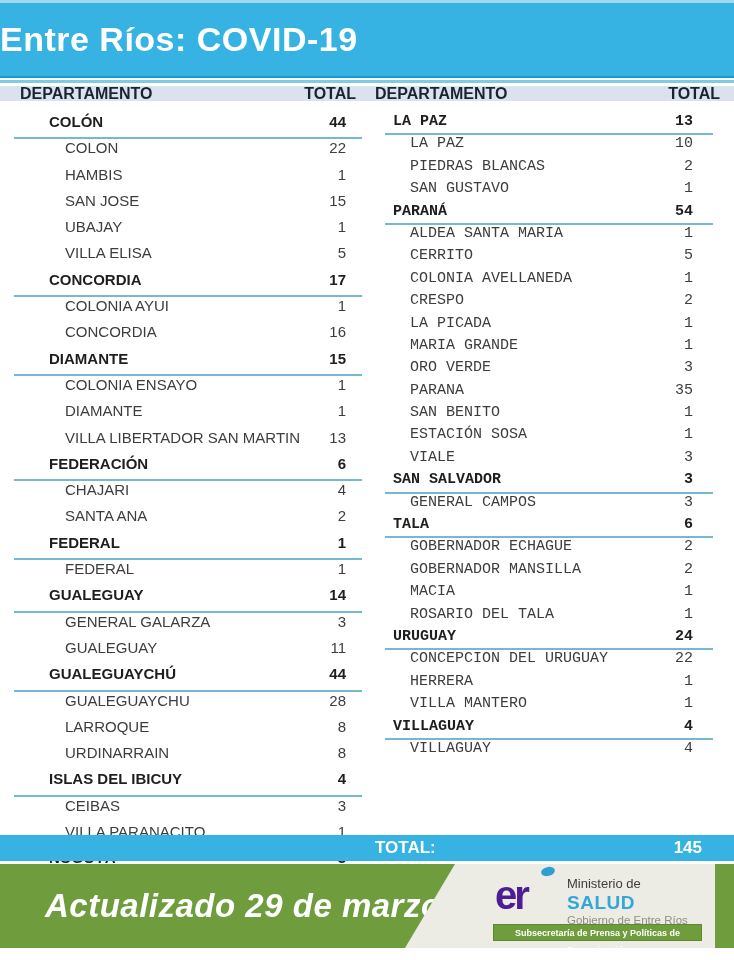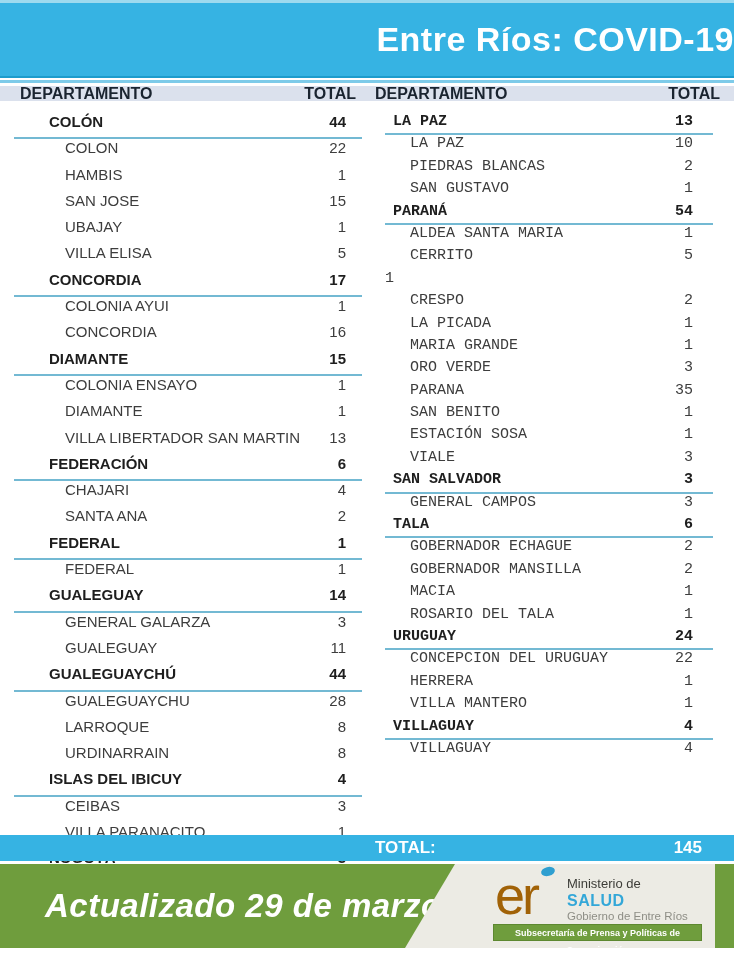--- a/index.html
+++ b/index.html
@@ -1,21 +1,21 @@
 <!DOCTYPE html>
 <html><head>
 <meta charset="utf-8">
 <style>
   * { margin:0; padding:0; box-sizing:border-box; }
   body { background:#ffffff; font-family:"Liberation Sans", sans-serif; }
   .page { position:relative; width:734px; height:960px; background:#ffffff; overflow:hidden; }
 
   
   .header { height:78px; background:#36b3e3; border-top:3px solid #9ddaef;
-            border-bottom:2px solid #1d9ccc; display:flex; align-items:center; justify-content:flex-end; }
+            border-bottom:2px solid #1d9ccc; display:flex; align-items:center; justify-content:flex-start; }
   .title { color:#ffffff; font-size:34px; font-weight:700; letter-spacing:0.5px; }
 
   .rule { height:3px; background:#7ecbe9; margin-top:2px; }
 
   
   .colhead { margin-top:3px; height:15px; background:#dbe1ed; display:flex;
              align-items:center; font-weight:700; font-size:16px; color:#1a2430; }
   .ch-left { width:362px; padding-left:20px; padding-right:6px; display:flex; justify-content:space-between; }
   .ch-right { flex:1; padding-left:13px; padding-right:14px; display:flex; justify-content:space-between; }
 
@@ -41,26 +41,26 @@
   .tb-label { position:absolute; left:375px; }
   .tb-value { position:absolute; right:32px; }
 
   
   .footer { position:relative; margin-top:3px; height:84px; background:#6f9d3d; overflow:hidden; }
   .updated { position:absolute; left:45px; top:50%; transform:translateY(-50%);
              color:#ffffff; font-size:33px; font-weight:700; font-style:italic; letter-spacing:0.5px; }
   .panel { position:absolute; left:405px; top:0; bottom:0; width:310px; background:#ecebe4;
            clip-path:polygon(50px 0, 100% 0, 100% 100%, 0 100%); }
   .er-logo { position:absolute; left:90px; top:2px; width:68px; height:60px; }
-  .er-text { font-size:54px; font-weight:400; color:#a16207; letter-spacing:-3px; line-height:58px; }
+  .er-text { font-size:40px; font-weight:700; color:#4c1d95; letter-spacing:-3px; line-height:58px; }
   .er-dot { position:absolute; top:1px; right:8px; width:14px; height:9px; background:#2f9fd0;
             border-radius:50%; transform:rotate(-14deg); }
   .ministry { position:absolute; left:162px; top:13px; line-height:1.15; }
   .m1 { font-size:13px; color:#3d3d38; }
-  .m2 { font-size:16px; font-weight:700; color:#33a7d8; letter-spacing:0.5px; }
+  .m2 { font-size:19px; font-weight:700; color:#33a7d8; letter-spacing:0.5px; }
   .m3 { font-size:11.5px; color:#8e8e86; }
   .band { position:absolute; left:88px; right:13px; bottom:7px; height:17px; background:#6f9d3d;
           color:#ffffff; font-size:9px; font-weight:700; text-align:center; line-height:17px;
           border:1px solid #5d8830; }
 </style>
 </head>
 <body>
 
 <div class="page">
 
@@ -231,20 +231,21 @@
         </div>
         <div class="row loc">
           <span class="nm">ALDEA SANTA MARIA</span>
           <span class="tt">1</span>
         </div>
         <div class="row loc">
           <span class="nm">CERRITO</span>
           <span class="tt">5</span>
         </div>
         <div class="row loc">
+          <span class="nm">COLONIA AVELLANEDA</span>
           <span class="tt">1</span>
         </div>
         <div class="row loc">
           <span class="nm">CRESPO</span>
           <span class="tt">2</span>
         </div>
         <div class="row loc">
           <span class="nm">LA PICADA</span>
           <span class="tt">1</span>
         </div>

